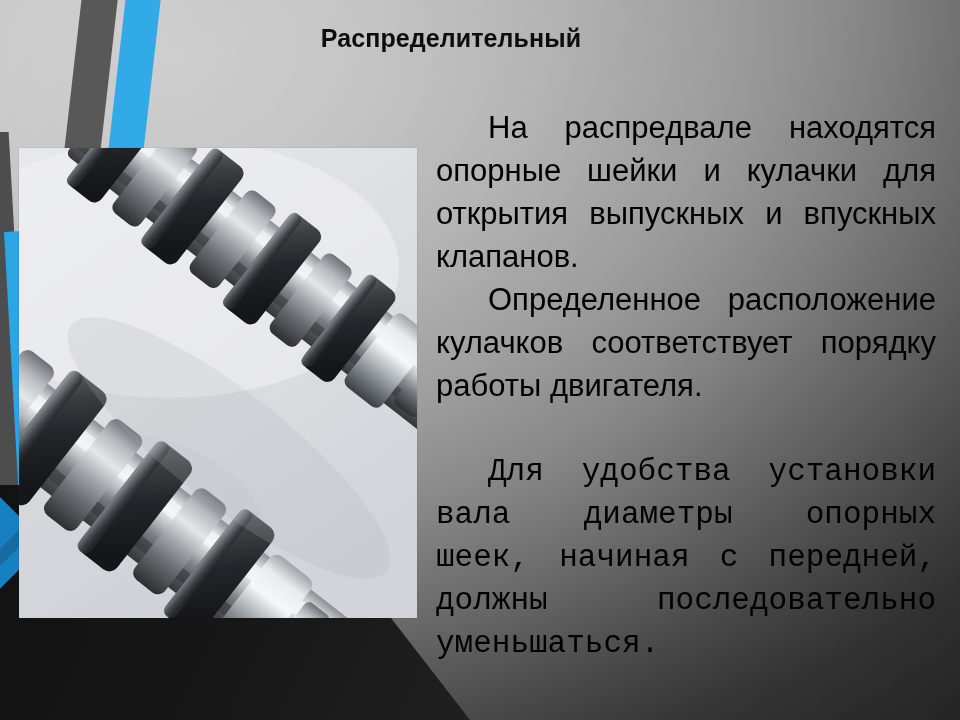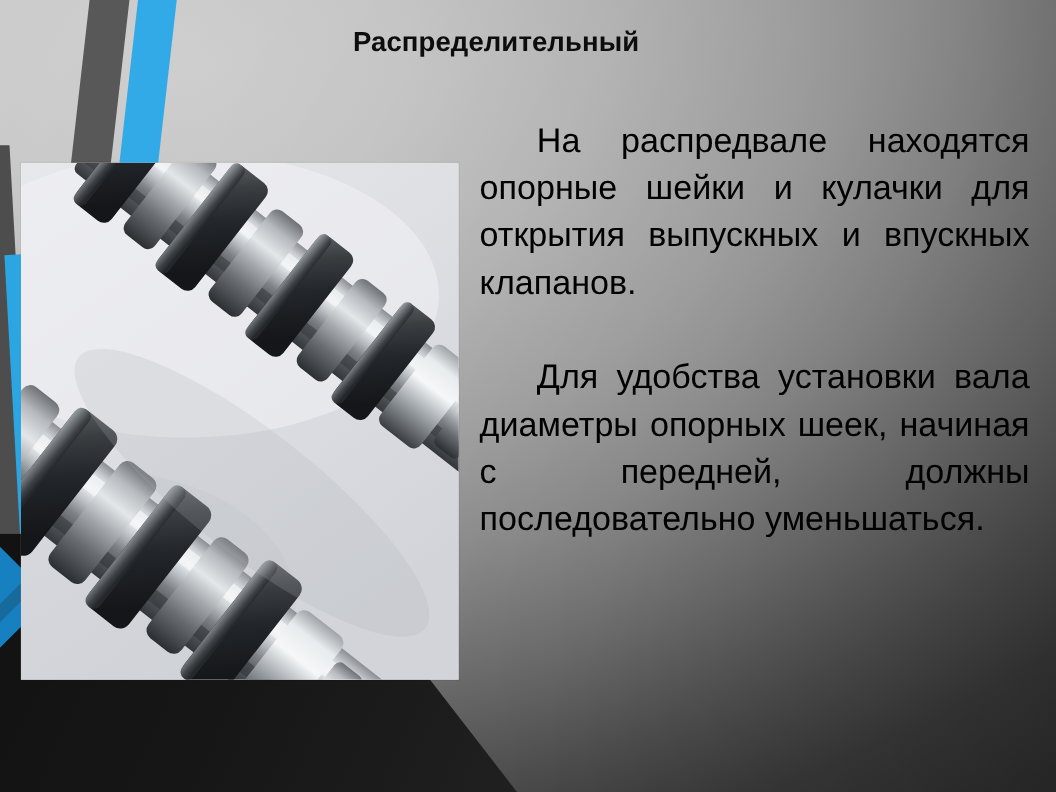--- a/index.html
+++ b/index.html
@@ -163,21 +163,21 @@
     font-size: 31px;
     line-height: 43px;
   }
   .para {
     text-align: justify;
     text-indent: 52px;
     margin: 0;
   }
   .para.p2 { margin-top: 0px; }
   .para.p3 { margin-top: 43px; }
-  .para:last-child { text-align: justify; }
+  .para:last-child { text-align: justify; font-family: Liberation Mono, monospace; }
 </style>
 </head>
 <body>
 
 <div id="slide">
 
   <div class="bg-base"></div>
   <div class="bg-sheen"></div>
 
   <div class="topbars">
@@ -319,16 +319,17 @@
           </g>
         </g>
 
         <ellipse cx="210" cy="300" rx="200" ry="56" fill="#aeb2b7" opacity="0.22" transform="rotate(38 210 300)"></ellipse>
       </g>
     </svg>
   </div>
 
   <div class="body-col">
     <p class="para p1">На распредвале находятся опорные шейки и кулачки для открытия выпускных и впускных клапанов.</p>
+    <p class="para p2">Определенное расположение кулачков соответствует порядку работы двигателя.</p>
     <p class="para p3">Для удобства установки вала диаметры опорных шеек, начиная с передней, должны последовательно уменьшаться.</p>
   </div>
 
 </div>
 
 </body></html>

